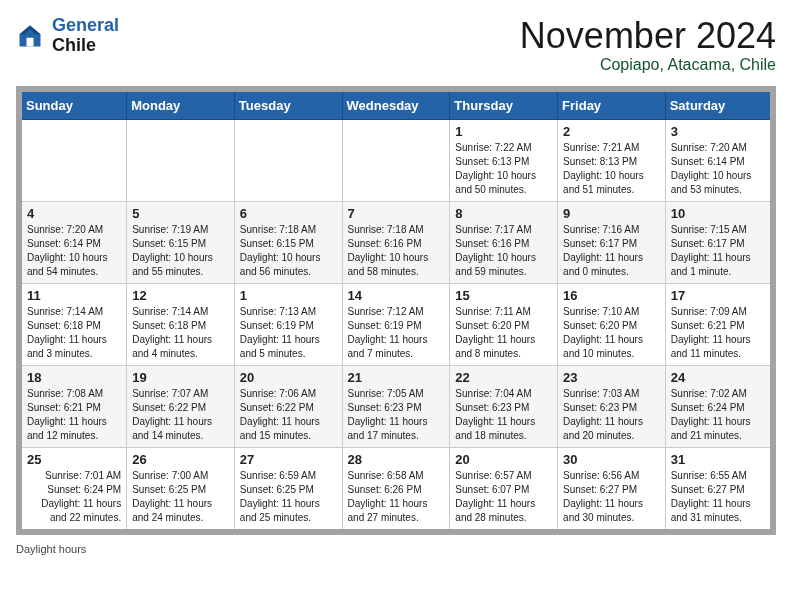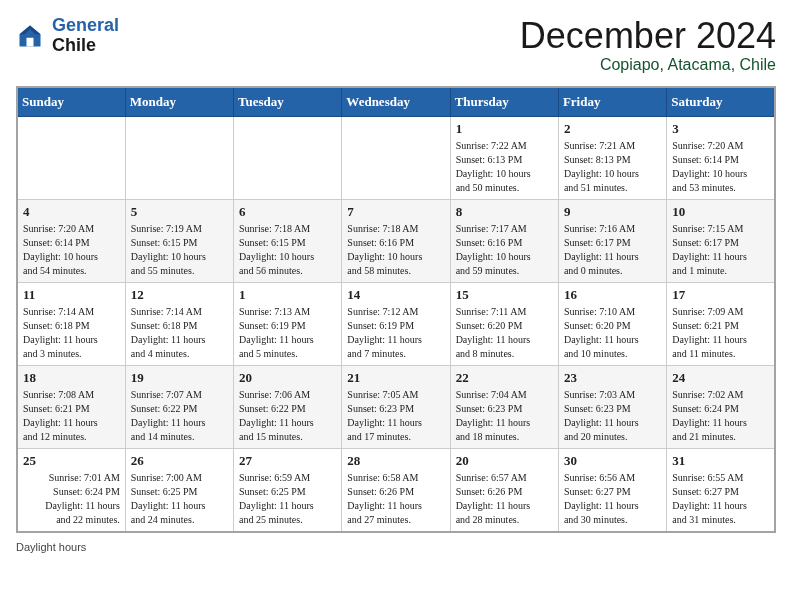--- a/index.html
+++ b/index.html
@@ -45,22 +45,21 @@
       line-height: 1.1;
     }
     .title-block h2 {
       font-size: 16px;
       font-weight: normal;
       color: #14532d;
     }
     .calendar {
       width: 100%;
       border-collapse: collapse;
-      border: 2px solid #a3a3a3;
-      font-family: Liberation Serif, serif;
+      border: 6px solid #a3a3a3;
     }
     .calendar th {
       background: #2563a8;
       color: #fff;
       font-size: 13px;
       font-weight: bold;
       padding: 6px 4px;
       text-align: left;
       border: 1px solid #1a4a85;
     }
@@ -110,21 +109,21 @@
       <polygon points="16,4 28,14 28,28 4,28 4,14" fill="#2563a8"></polygon>
       <polygon points="16,4 28,14 22,14 16,8 10,14 4,14" fill="#1a4a85"></polygon>
       <rect x="12" y="18" width="8" height="10" fill="#fff"></rect>
     </svg>
     <div class="logo-text">
       <span class="blue">General</span>
       <span>Chile</span>
     </div>
   </div>
   <div class="title-block">
-    <h1>December 2024</h1>
+    <h1>November 2024</h1>
     <h2>Copiapo, Atacama, Chile</h2>
   </div>
 </div>
 
 <table class="calendar">
   <thead>
     <tr>
     <th>Sunday</th>
         <th>Monday</th>
         <th>Tuesday</th>
@@ -340,21 +339,21 @@
         <td>
           <span class="day-number">28</span>
           <div class="day-info" style="white-space: pre-line;">Sunrise: 6:58 AM
 Sunset: 6:26 PM
 Daylight: 11 hours
 and 27 minutes.</div>
         </td>
         <td>
           <span class="day-number">20</span>
           <div class="day-info" style="white-space: pre-line;">Sunrise: 6:57 AM
-Sunset: 6:26 PM
+Sunset: 6:07 PM
 Daylight: 11 hours
 and 28 minutes.</div>
         </td>
         <td>
           <span class="day-number">30</span>
           <div class="day-info" style="white-space: pre-line;">Sunrise: 6:56 AM
 Sunset: 6:27 PM
 Daylight: 11 hours
 and 30 minutes.</div>
         </td>

